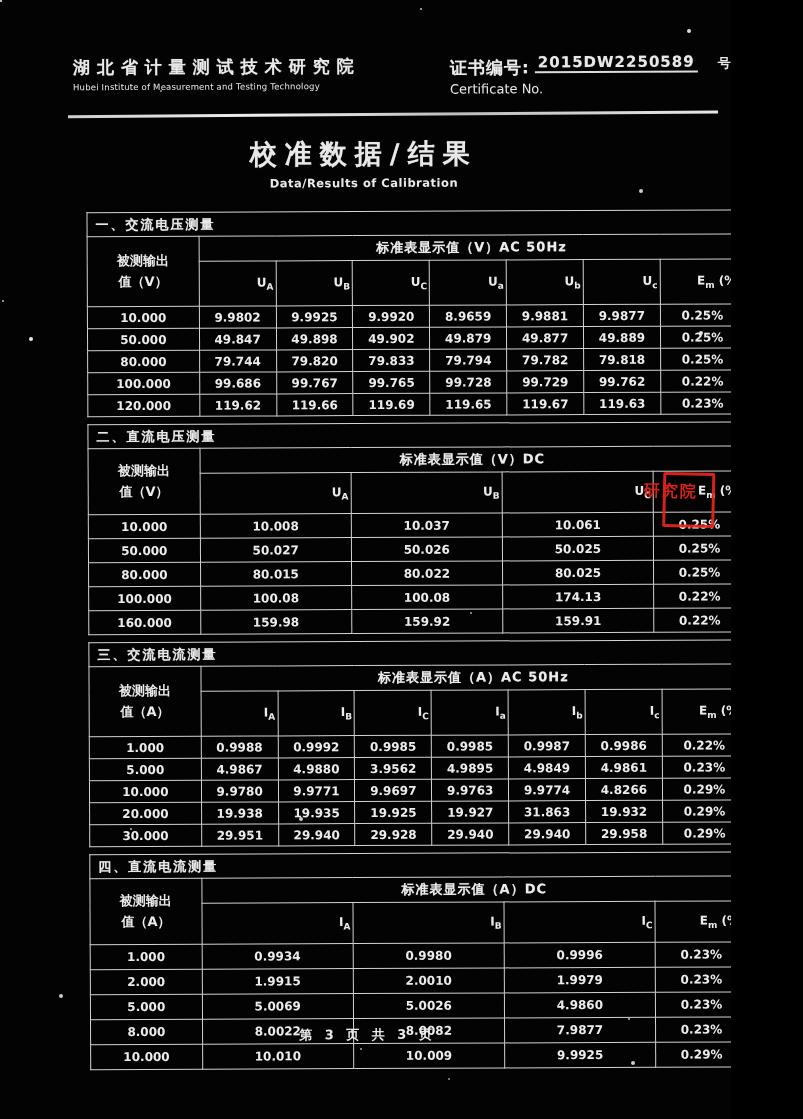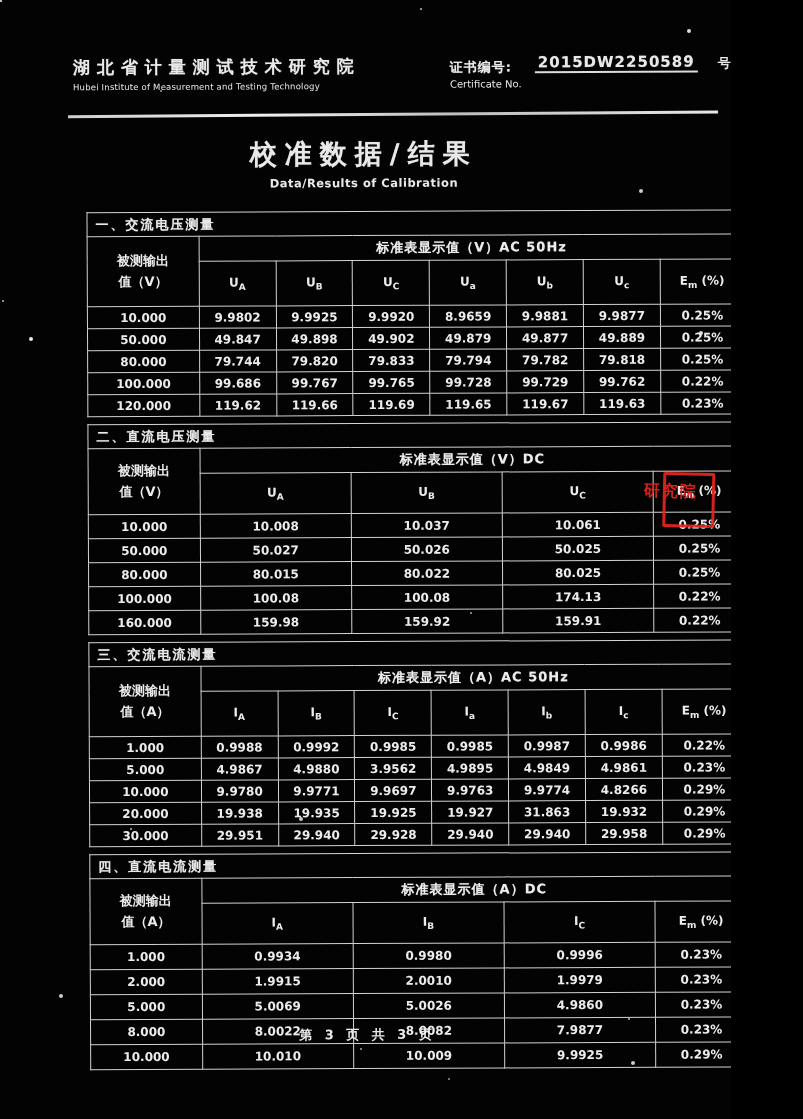--- a/index.html
+++ b/index.html
@@ -9,22 +9,22 @@
     font-family:"DejaVu Sans","Liberation Sans",sans-serif;
   }
   #content{position:absolute;inset:0;transform:rotate(-0.25deg);}
   .glow{text-shadow:0 0 1px rgba(255,255,255,.45);}
 
   
   #org{position:absolute;left:75px;top:55px;}
   #org-cn{font-size:17px;font-weight:bold;letter-spacing:7px;white-space:nowrap;}
   #org-en{font-size:8.5px;letter-spacing:.2px;margin-top:3px;white-space:nowrap;}
   #cert{position:absolute;left:452px;top:57px;}
-  #cert-label-cn{font-size:13px;font-weight:bold;letter-spacing:1px;display:inline-block;}
-  #cert-label-en{font-size:10px;margin-top:2px;}
+  #cert-label-cn{font-size:17px;font-weight:bold;letter-spacing:1px;display:inline-block;}
+  #cert-label-en{font-size:13px;margin-top:2px;}
   #cert-num{position:absolute;left:85px;top:-3px;font-size:15px;font-weight:bold;
     letter-spacing:1px;border-bottom:2px solid #dcdcdc;padding:0 3px;white-space:nowrap;}
   #cert-suffix{position:absolute;left:268px;top:-1px;font-size:13px;font-weight:bold;}
   #rule{position:absolute;left:70px;top:113px;width:650px;height:3px;
     background:linear-gradient(90deg,#cfcfcf,#f0f0f0 30%,#bdbdbd 60%,#e8e8e8);transform:rotate(-0.15deg);}
 
   
   #doc-title{position:absolute;left:0;top:136px;width:100%;text-align:center;
     font-size:27px;font-weight:bold;letter-spacing:8px;}
   #doc-subtitle{position:absolute;left:0;top:176px;width:100%;text-align:center;
@@ -32,21 +32,21 @@
 
   
   #tables-root{position:absolute;left:88px;top:211px;width:658px;}
   .section{margin-bottom:7px;}
   .section-title{border:1px solid #d6d6d6;border-bottom:none;
     padding:3px 8px 2px;font-size:13px;font-weight:bold;letter-spacing:2px;}
   table{width:100%;border-collapse:collapse;table-layout:fixed;}
   th,td{border:1px solid #d2d2d2;color:#ececec;font-weight:bold;
     text-align:center;vertical-align:middle;padding:1px 2px;overflow:hidden;}
   .span-header{font-size:13px;height:22px;letter-spacing:1px;}
-  .col-header{font-size:12px;}
+  .col-header{font-size:12px;text-align:right;}
   .row-header{font-size:13px;line-height:1.6;}
   td{font-size:12px;}
   .t-rows-19 td{height:19px;}
   .t-rows-21 td{height:21px;}
   .t-rows-22 td{height:22px;}
   .ch-44 .col-header{height:42px;}
   .ch-40 .col-header{height:38px;}
   sub{font-size:9px;}
 
   

